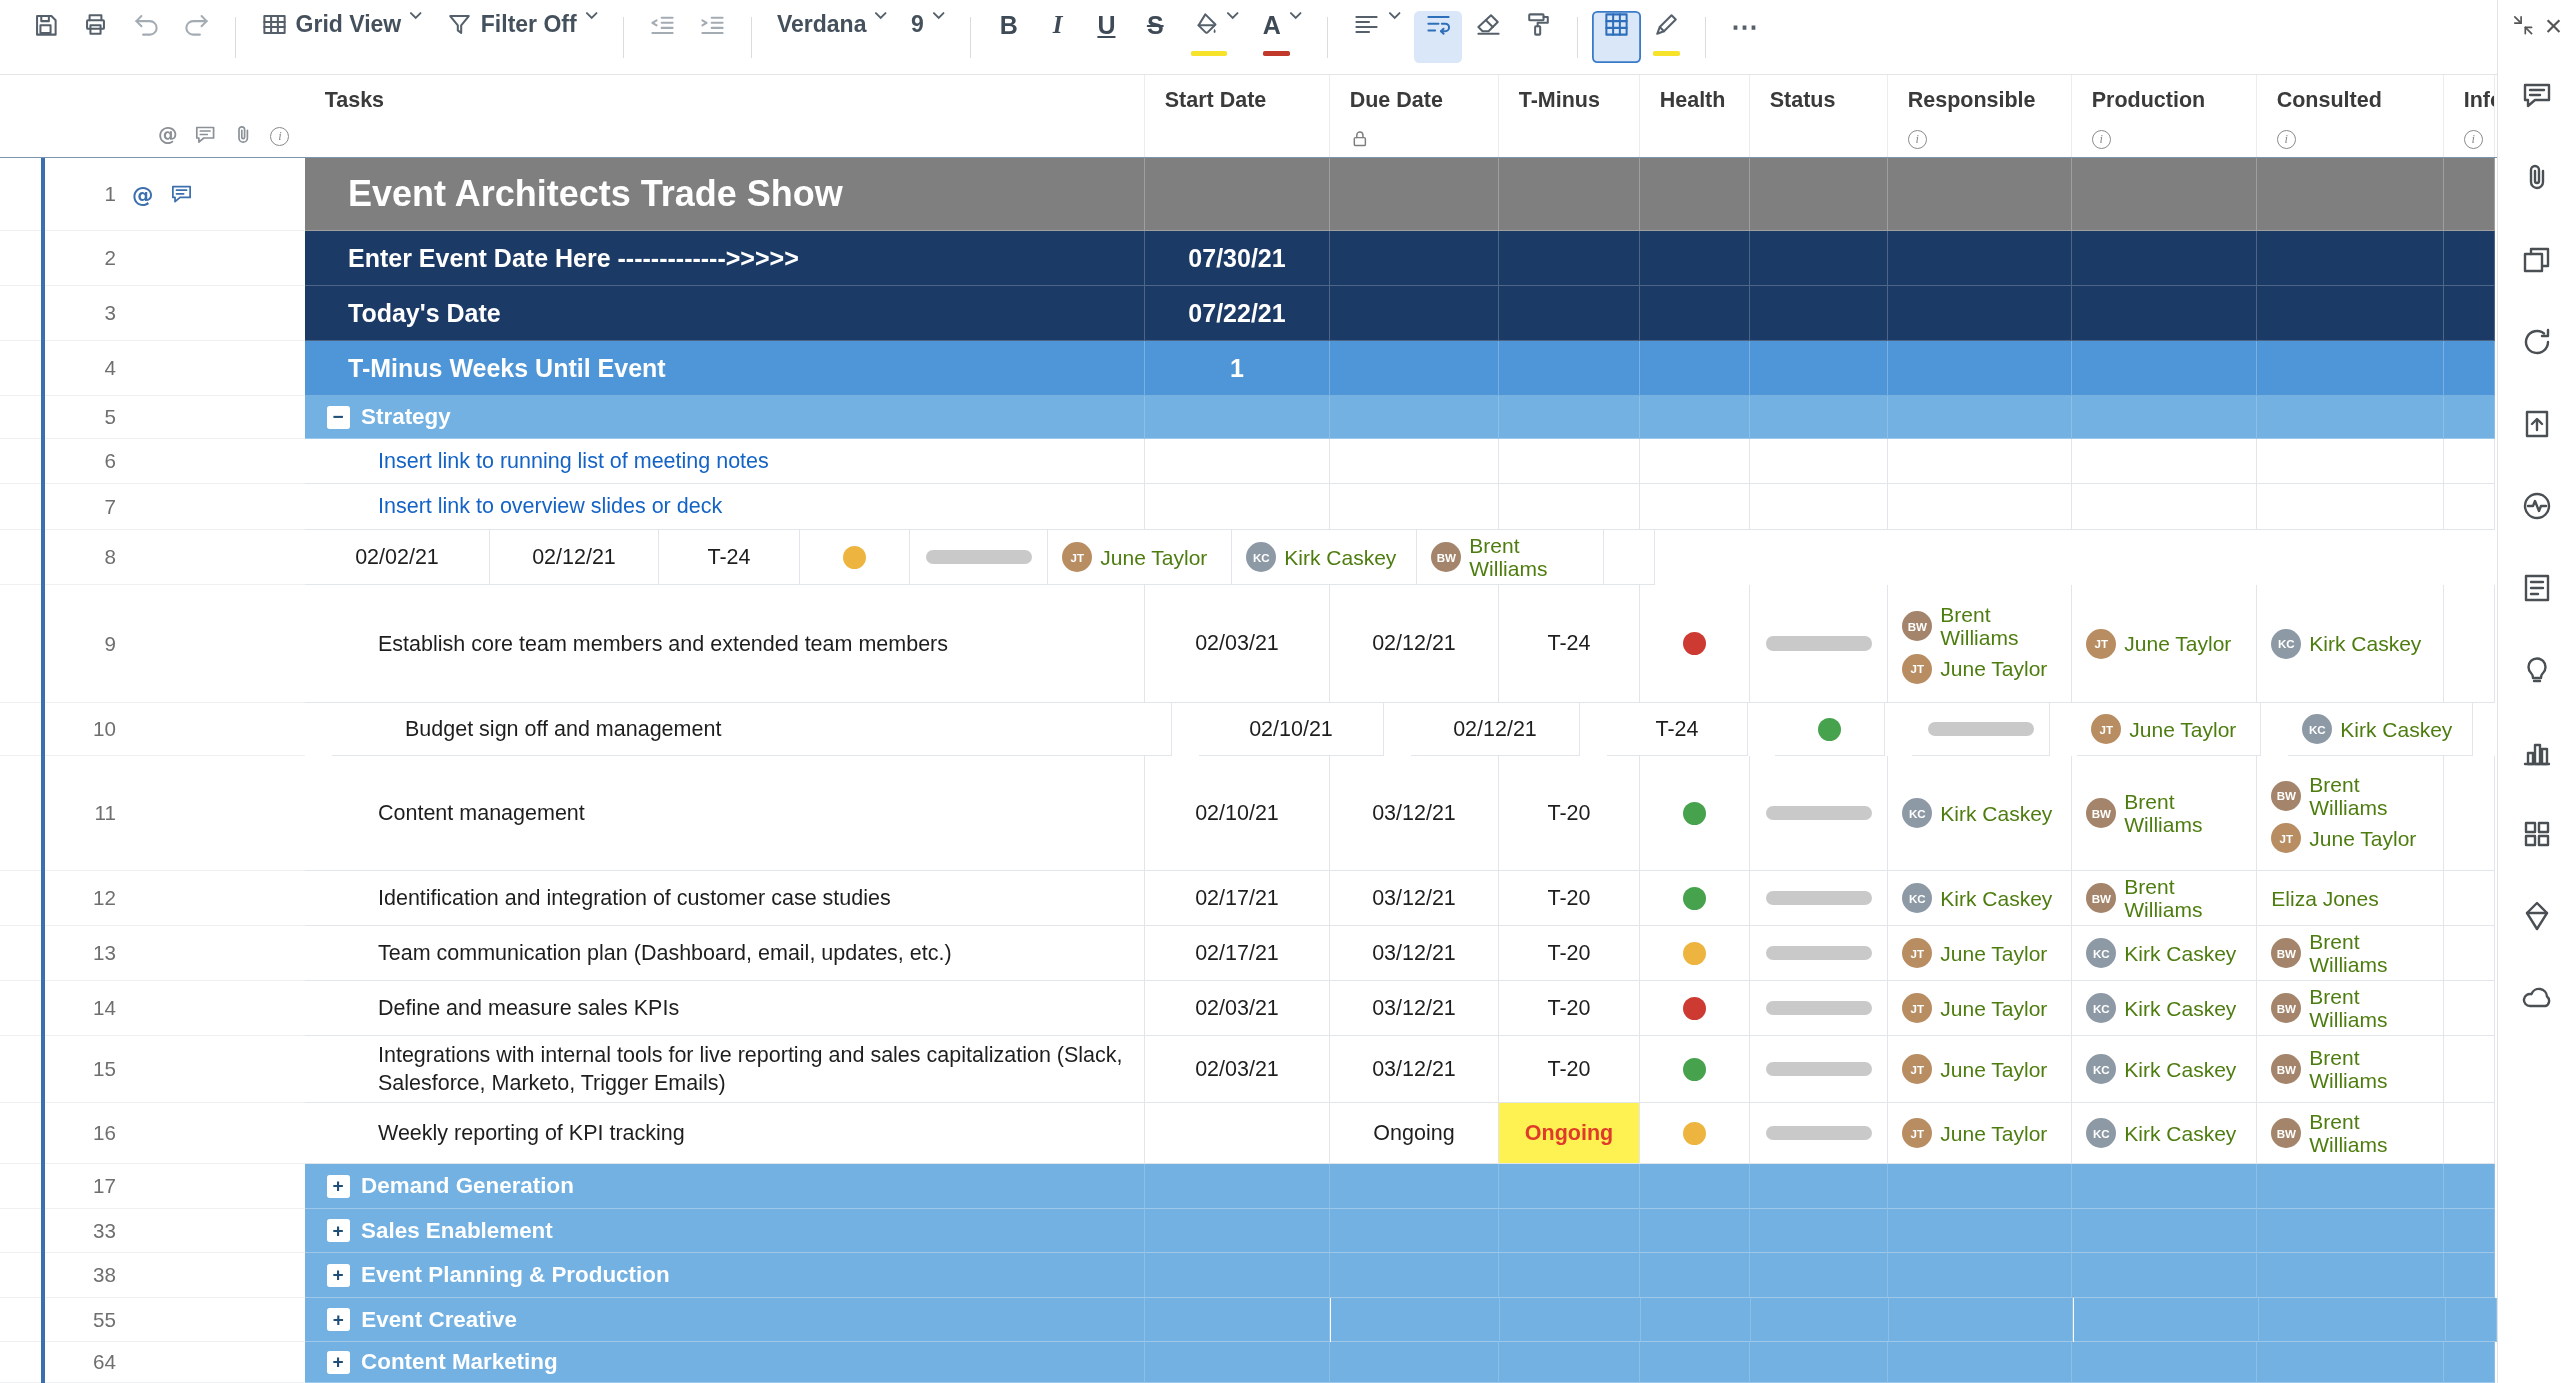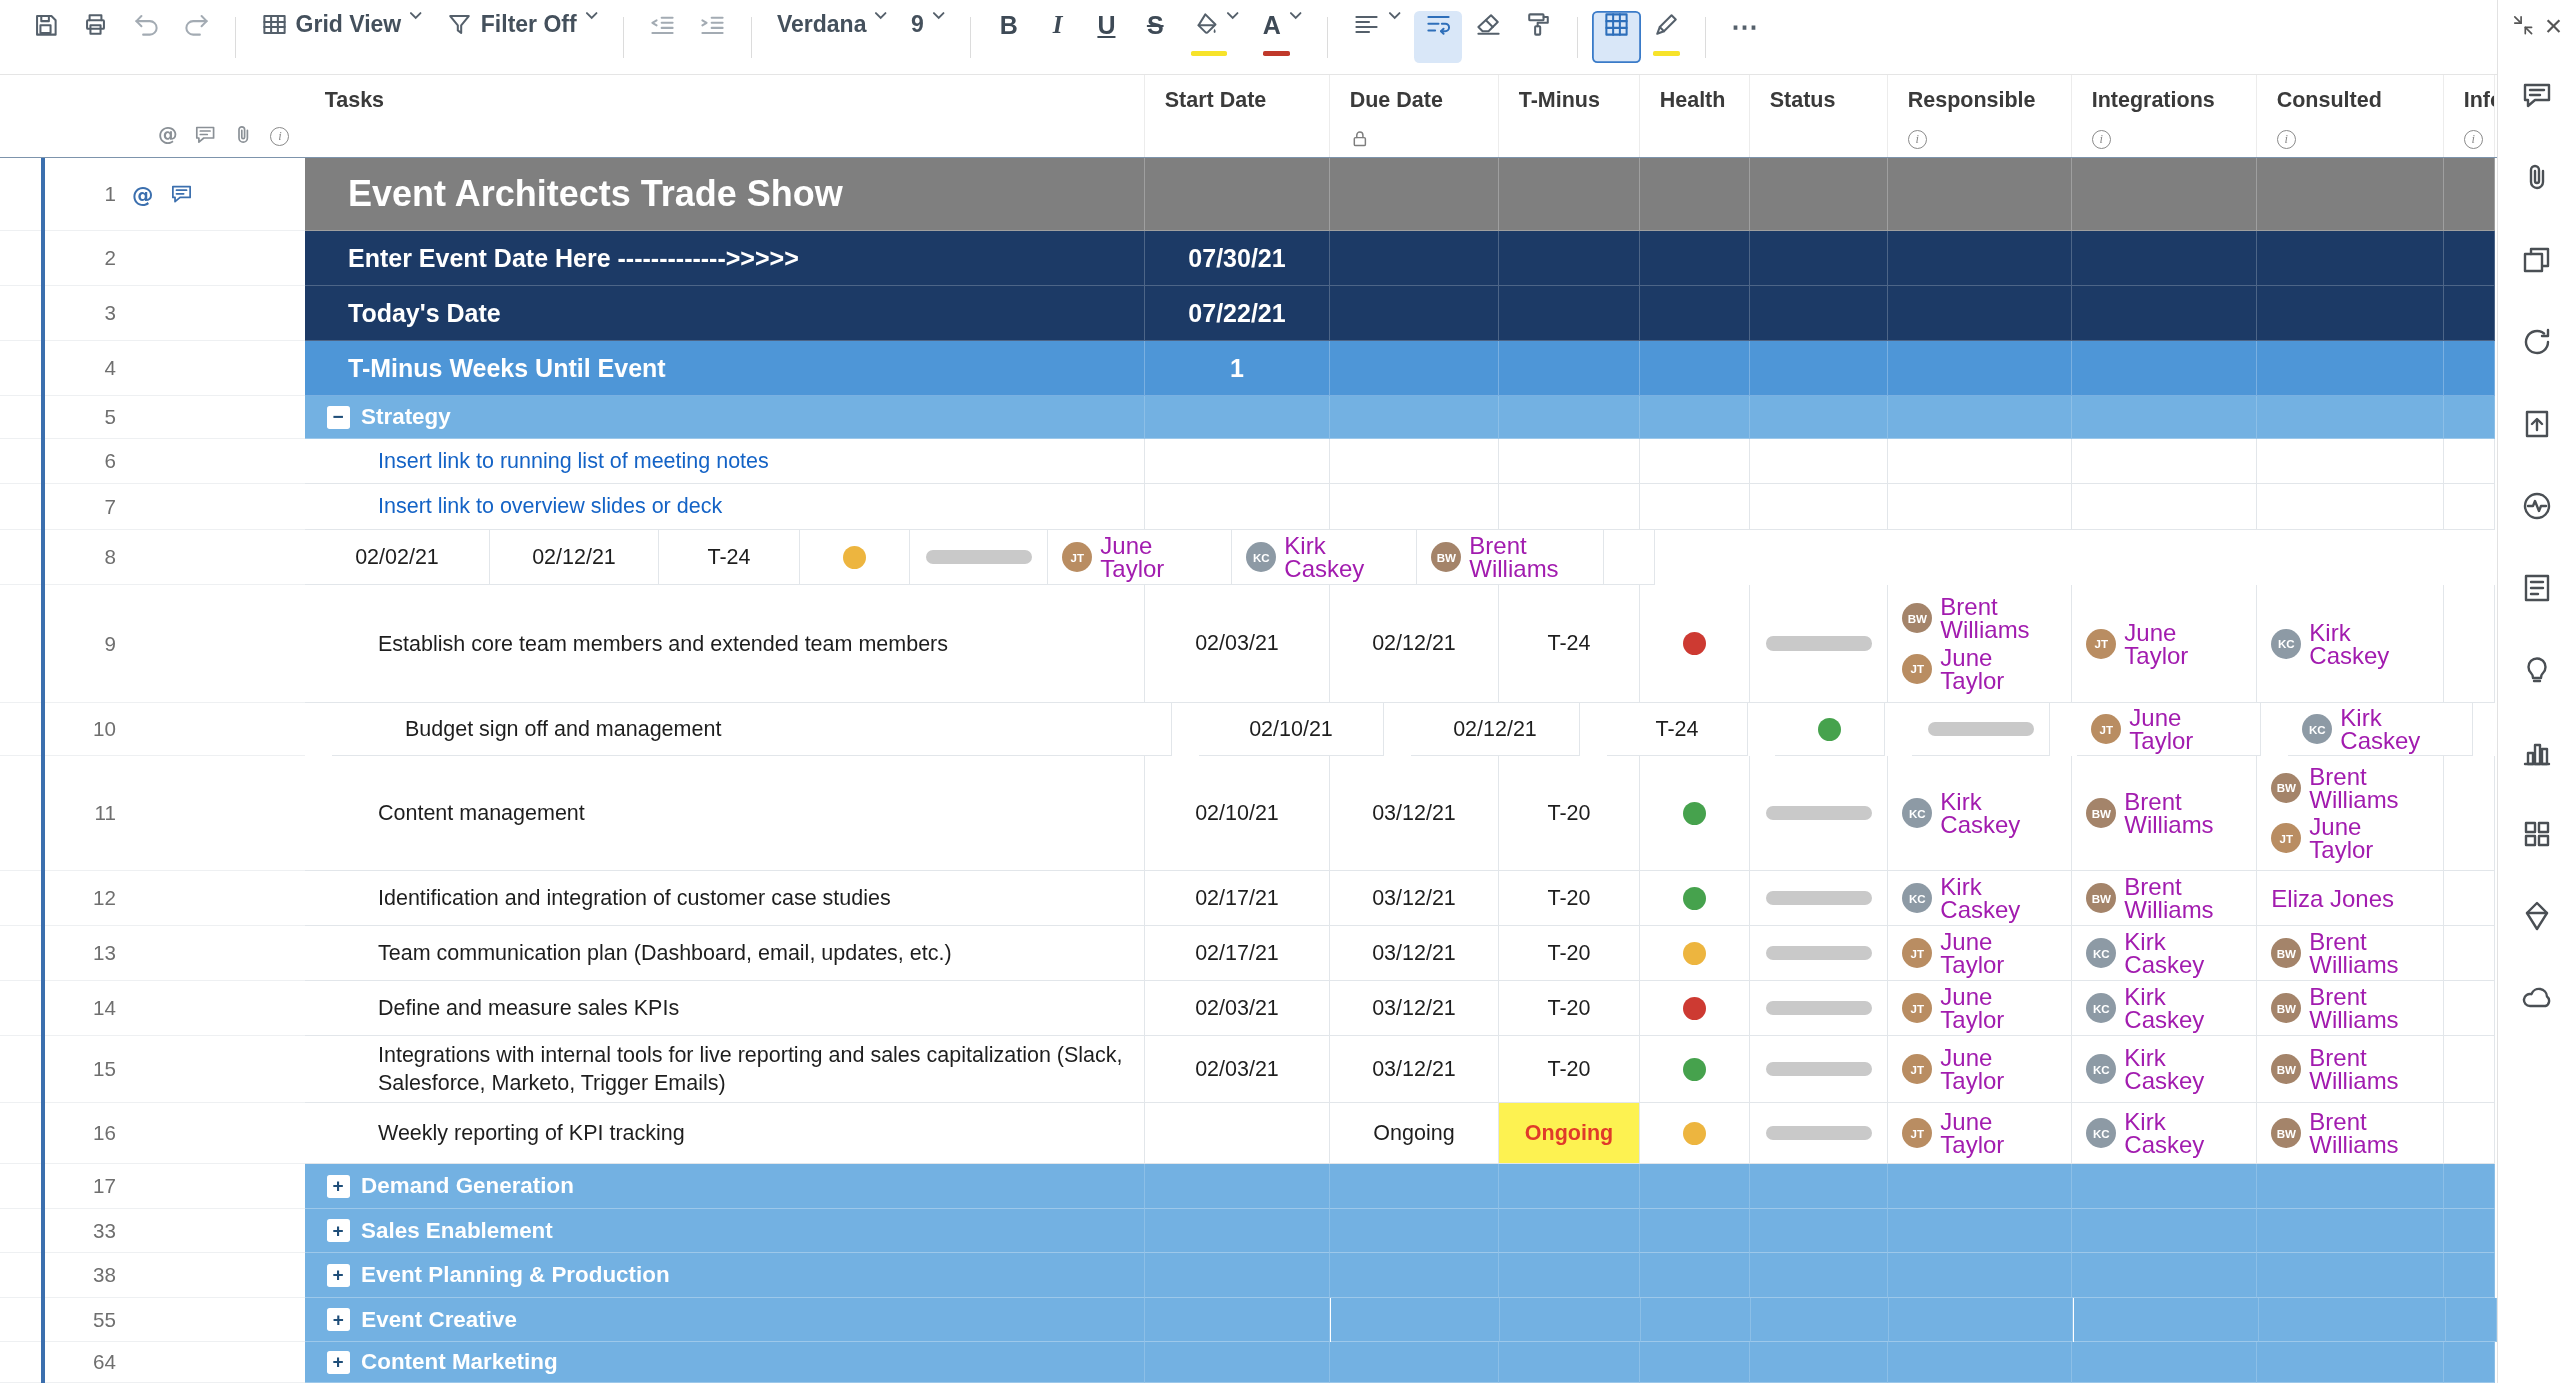--- a/index.html
+++ b/index.html
@@ -68,21 +68,21 @@
   .date-text { width:100%; text-align:center; font-size:21.5px; color:#1e1e1e; }
   .cell.ongoing { background:var(--ongoing-bg); }
   .cell.ongoing .date-text { color:var(--ongoing-text); font-weight:bold; }
   .health-dot { width:23px; height:23px; border-radius:50%; margin:0 auto; }
   .pbar { width:106px; height:14.3px; border-radius:7.2px; background:var(--progress-track); margin:0 auto; overflow:hidden; }
   .pfill { height:100%; border-radius:7.2px; background:var(--progress-blue); }
 
   .cell.people { flex-direction:column; justify-content:center; align-items:flex-start; padding:5.4px 3.6px 5.4px 14.3px; gap:4.5px; }
   .person { display:flex; align-items:center; gap:8px; }
   .avatar { width:30px; height:30px; border-radius:50%; color:#fff; font-size:11.6px; font-weight:bold; display:inline-flex; align-items:center; justify-content:center; flex-shrink:0; }
-  .person-name { font-size:24px; line-height:23px; color:#a21caf; max-width:113px; }
+  .person-name { font-size:21px; line-height:23px; color:#4d7c0f; max-width:113px; }
   .person.no-avatar .person-name { max-width:none; white-space:nowrap; }
 
   .left-accent { position:absolute; left:41px; top:83px; bottom:0; width:3.6px; background:var(--accent-blue); }
 
   
   .rail { width:79px; flex-shrink:0; border-left:0.9px solid #e2e2e2; display:flex; flex-direction:column; align-items:center; background:#fff; }
   .rail-top { display:flex; align-items:center; gap:10.7px; margin-top:10.7px; color:#555; }
   .rail-top .ic svg { width:22.4px; height:22.4px; }
   .close-x { font-size:30px; color:#555; line-height:1; }
   .rail-icons { display:flex; flex-direction:column; gap:50px; margin-top:39px; color:#4a4f54; }
@@ -332,21 +332,21 @@
             <div class="col-label">Health</div>
           </div>
           <div class="col-head col-status" style="width: 138px;">
             <div class="col-label">Status</div>
           </div>
           <div class="col-head col-responsible" style="width: 184px;">
             <div class="col-label">Responsible</div>
             <span class="info-circle sub-ic">i</span>
           </div>
           <div class="col-head col-accountable" style="width: 185px;">
-            <div class="col-label">Integrations</div>
+            <div class="col-label">Production</div>
             <span class="info-circle sub-ic">i</span>
           </div>
           <div class="col-head col-consulted" style="width: 187px;">
             <div class="col-label">Consulted</div>
             <span class="info-circle sub-ic">i</span>
           </div>
           <div class="col-head col-informed" style="width: 51px;">
             <div class="col-label">Informed</div>
             <span class="info-circle sub-ic">i</span>
           </div>

